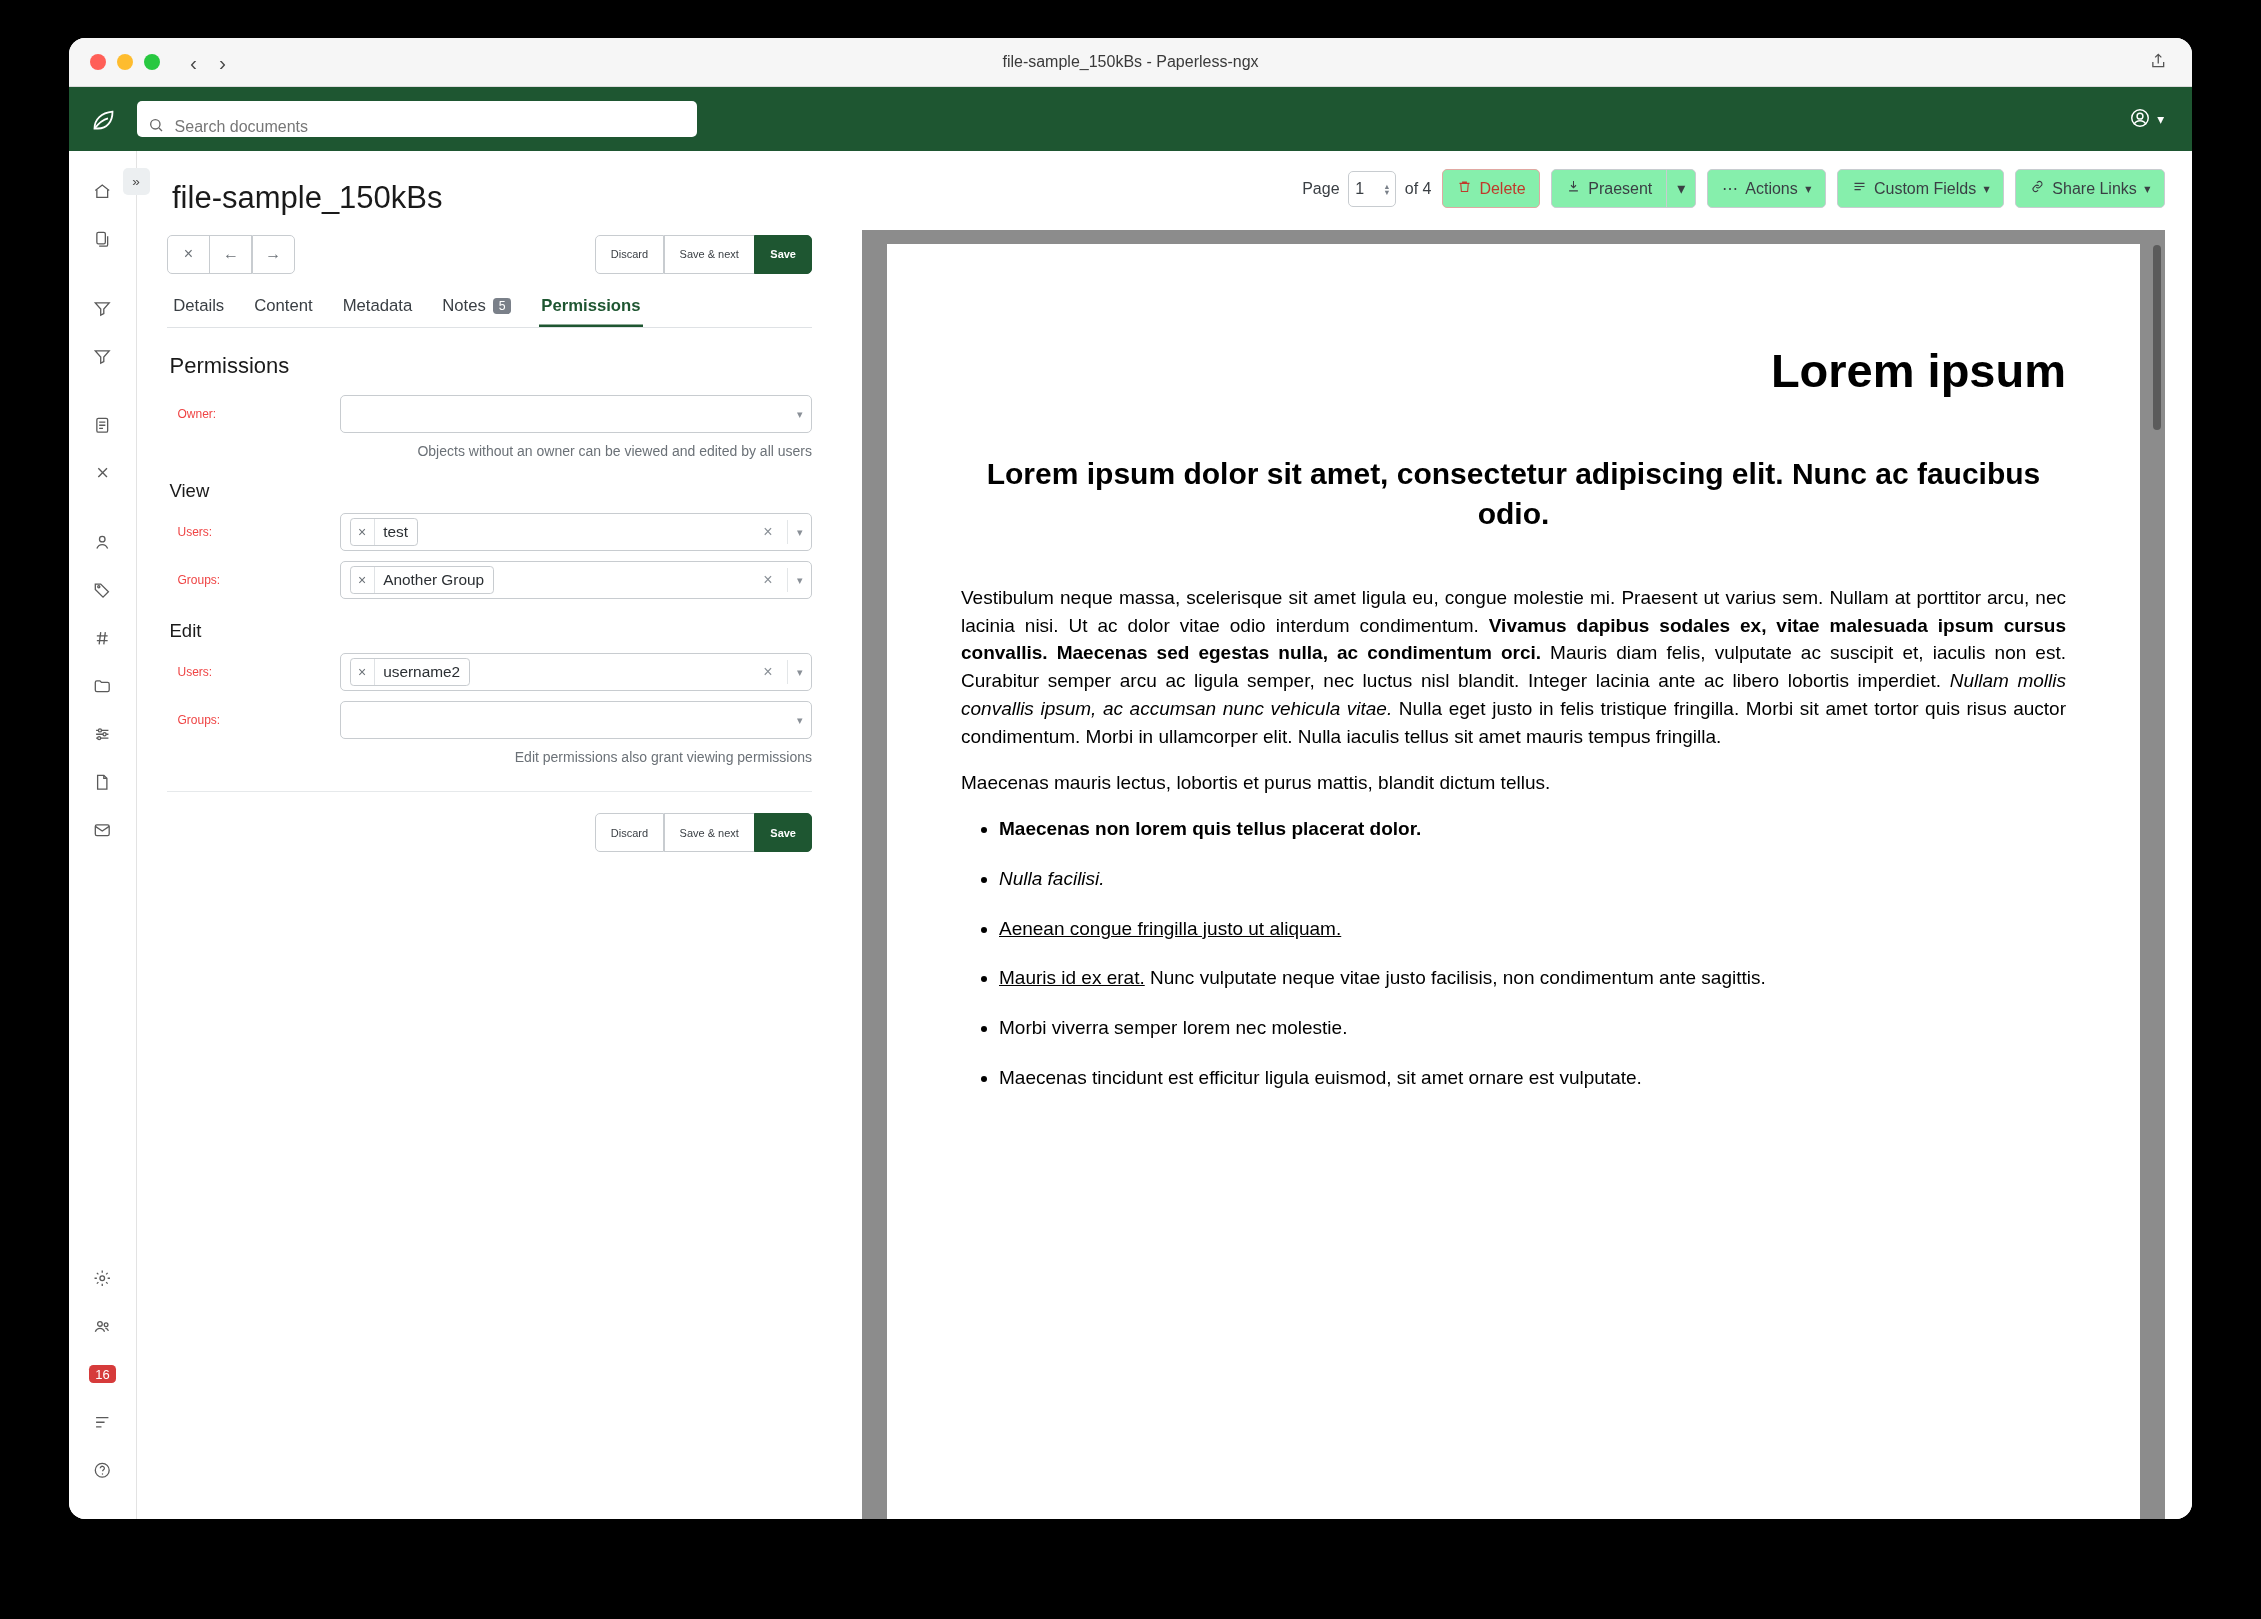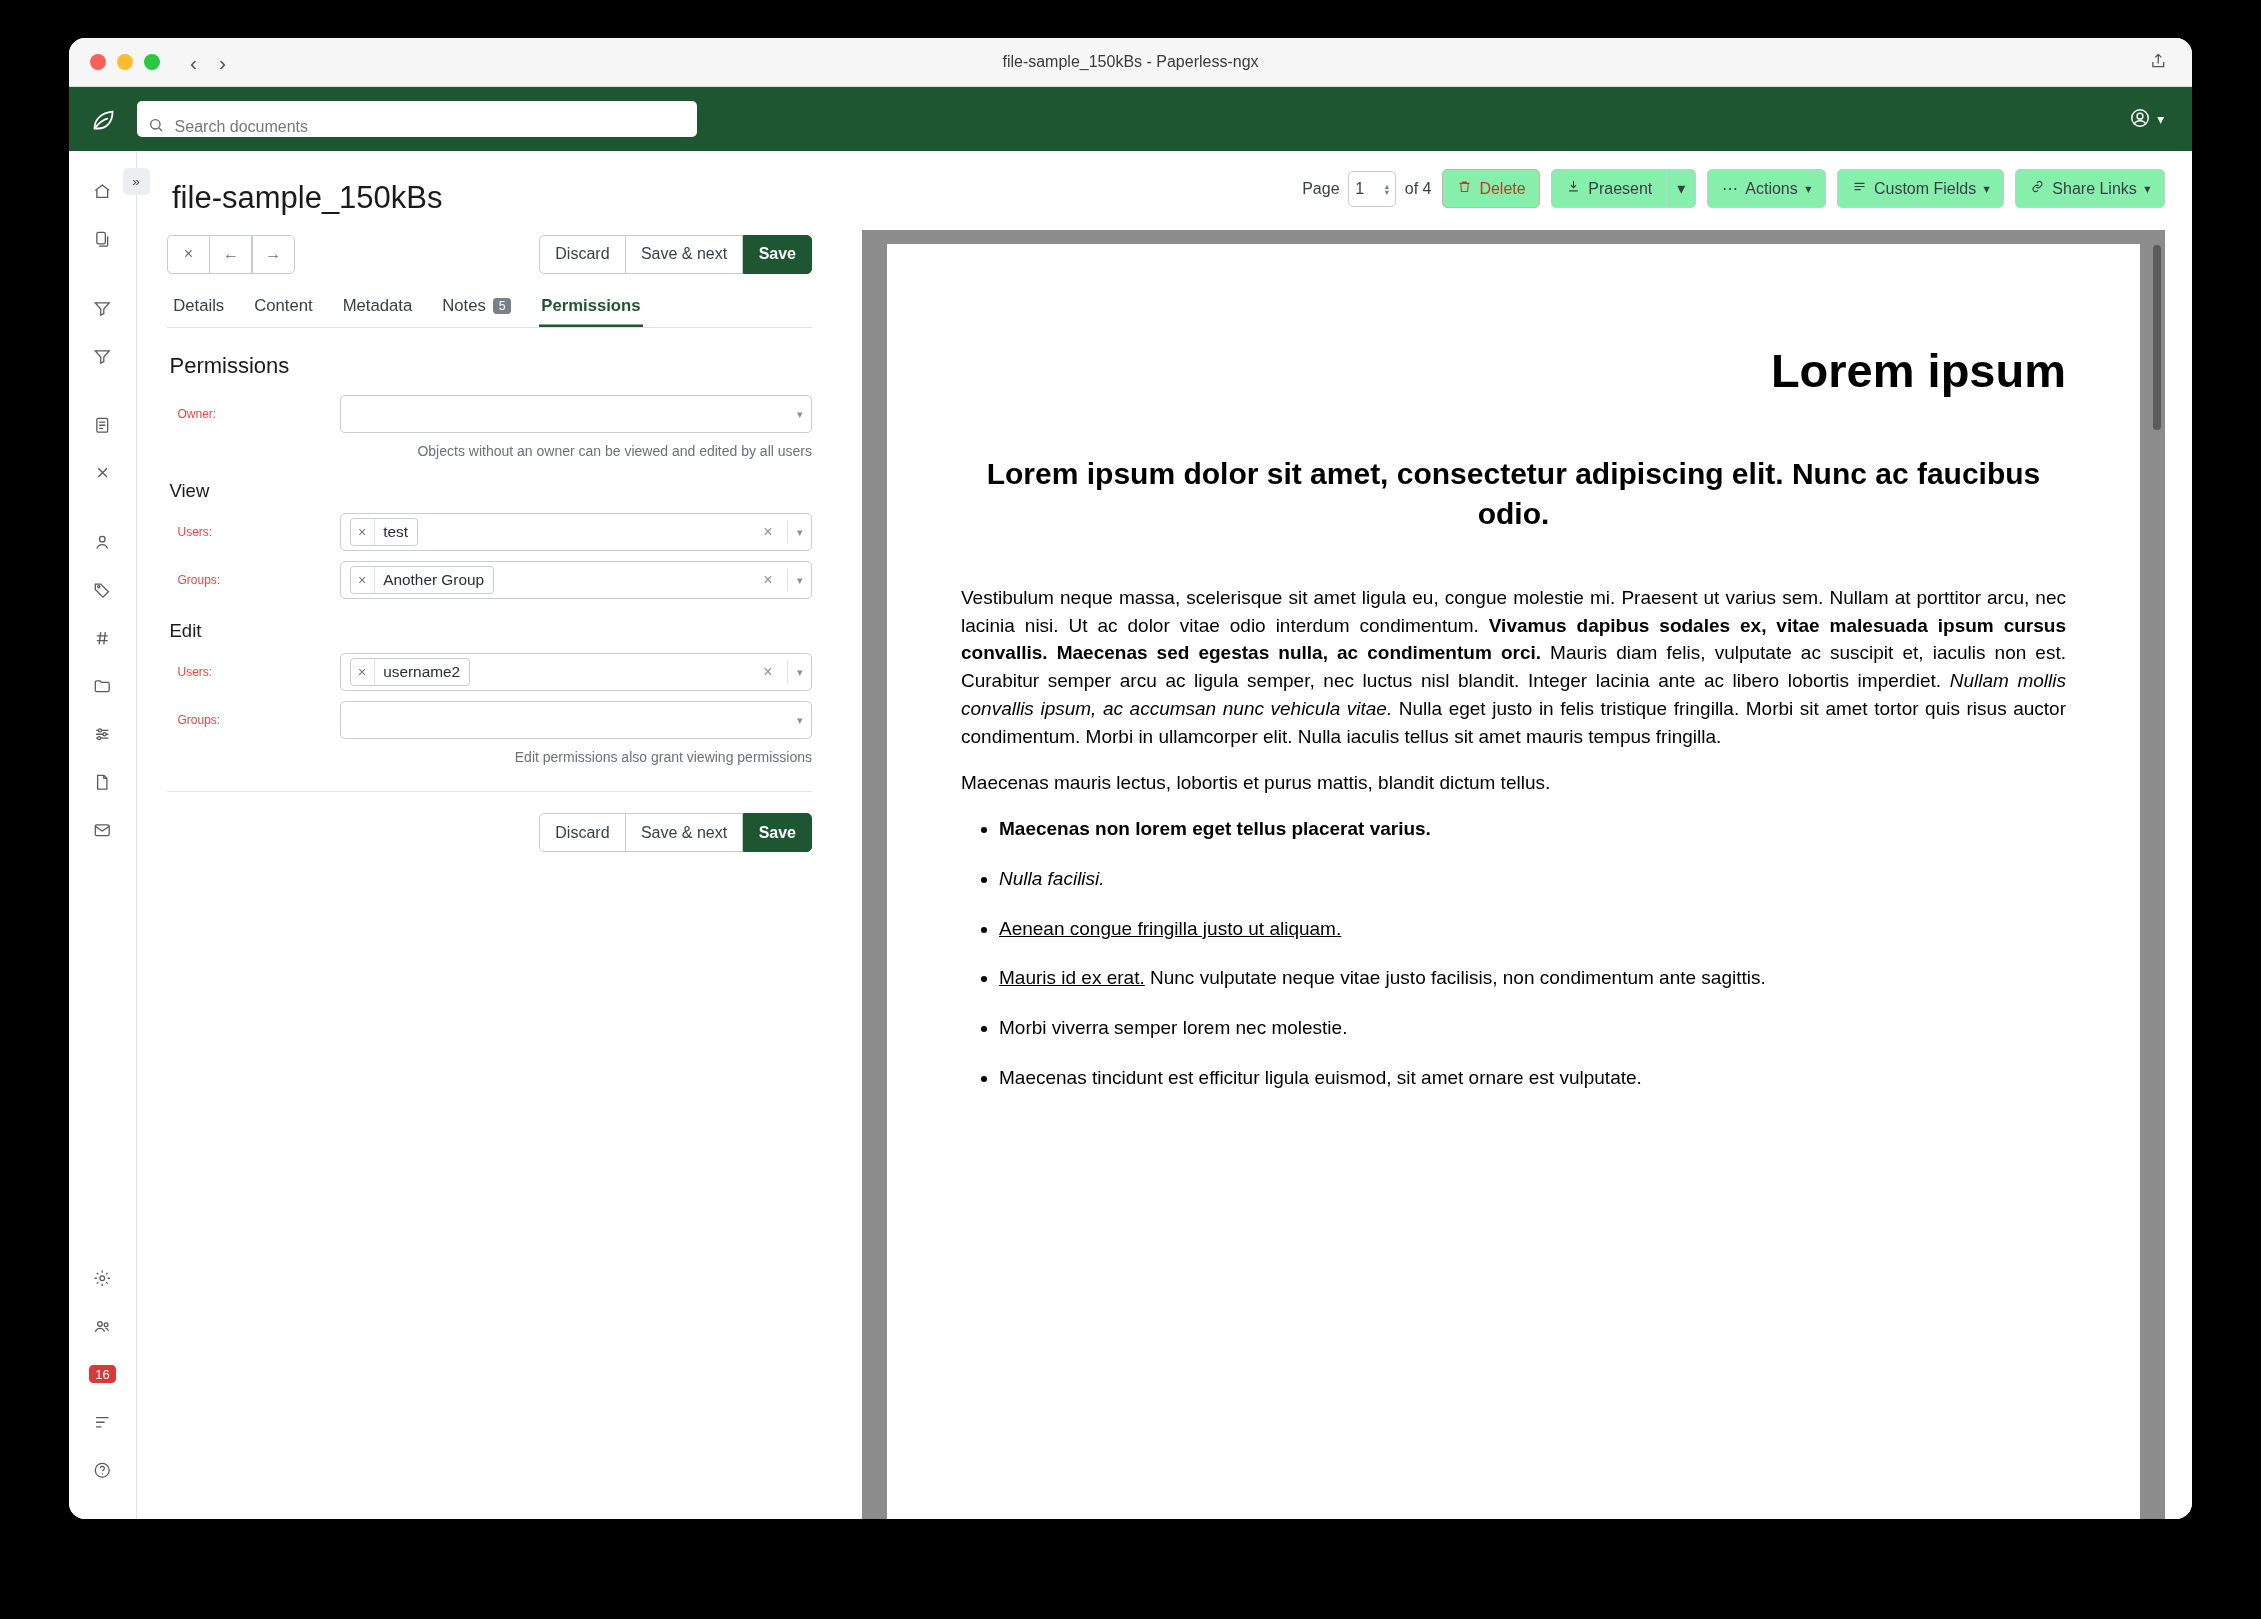--- a/index.html
+++ b/index.html
@@ -182,21 +182,21 @@
     font-size: 16px;
     margin-left: -0.6px;
   }
   .sqbtn:first-child { margin-left: 0; border-radius: 5px 0 0 5px; }
   .sqbtn:last-child { border-radius: 0 5px 5px 0; }
   .actiongroup { display: flex; }
   .abtn {
     height: 37px;
     padding: 0 15px;
     display: flex; align-items: center;
-    font-size: 16px;
+    font-size: 11px;
     border: 0.6px solid #c8ccd0;
     background: #fff;
     color: #3a3f44;
     margin-left: -0.6px;
   }
   .abtn:first-child { border-radius: 5px 0 0 5px; margin-left: 0; }
   .abtn:last-child { border-radius: 0 5px 5px 0; }
   .abtn.primary {
     background: #1e5631;
     border-color: #1e5631;
@@ -777,21 +777,21 @@
         </div>
       </div>
 
       <div class="viewer">
         <div class="page">
           <h1>Lorem ipsum</h1>
           <h2>Lorem ipsum dolor sit amet, consectetur adipiscing elit. Nunc ac faucibus odio.</h2>
           <p><span>Vestibulum neque massa, scelerisque sit amet ligula eu, congue molestie mi. Praesent ut varius sem. Nullam at porttitor arcu, nec lacinia nisi. Ut ac dolor vitae odio interdum condimentum. </span><b>Vivamus dapibus sodales ex, vitae malesuada ipsum cursus convallis. Maecenas sed egestas nulla, ac condimentum orci.</b><span> Mauris diam felis, vulputate ac suscipit et, iaculis non est. Curabitur semper arcu ac ligula semper, nec luctus nisl blandit. Integer lacinia ante ac libero lobortis imperdiet. </span><i>Nullam mollis convallis ipsum, ac accumsan nunc vehicula vitae.</i><span> Nulla eget justo in felis tristique fringilla. Morbi sit amet tortor quis risus auctor condimentum. Morbi in ullamcorper elit. Nulla iaculis tellus sit amet mauris tempus fringilla.</span></p>
           <p>Maecenas mauris lectus, lobortis et purus mattis, blandit dictum tellus.</p>
           <ul>
-            <li><b>Maecenas non lorem eget tellus placerat varius.</b></li>
+            <li><b>Maecenas non lorem quis tellus placerat dolor.</b></li>
             <li><i>Nulla facilisi.</i></li>
             <li><u>Aenean congue fringilla justo ut aliquam. </u></li>
             <li><u>Mauris id ex erat.</u><span> Nunc vulputate neque vitae justo facilisis, non condimentum ante sagittis.</span></li>
             <li><span>Morbi viverra semper lorem nec molestie.</span></li>
             <li><span>Maecenas tincidunt est efficitur ligula euismod, sit amet ornare est vulputate.</span></li>
           </ul>
         </div>
         <div class="scrollbar"></div>
       </div>
     </div>

